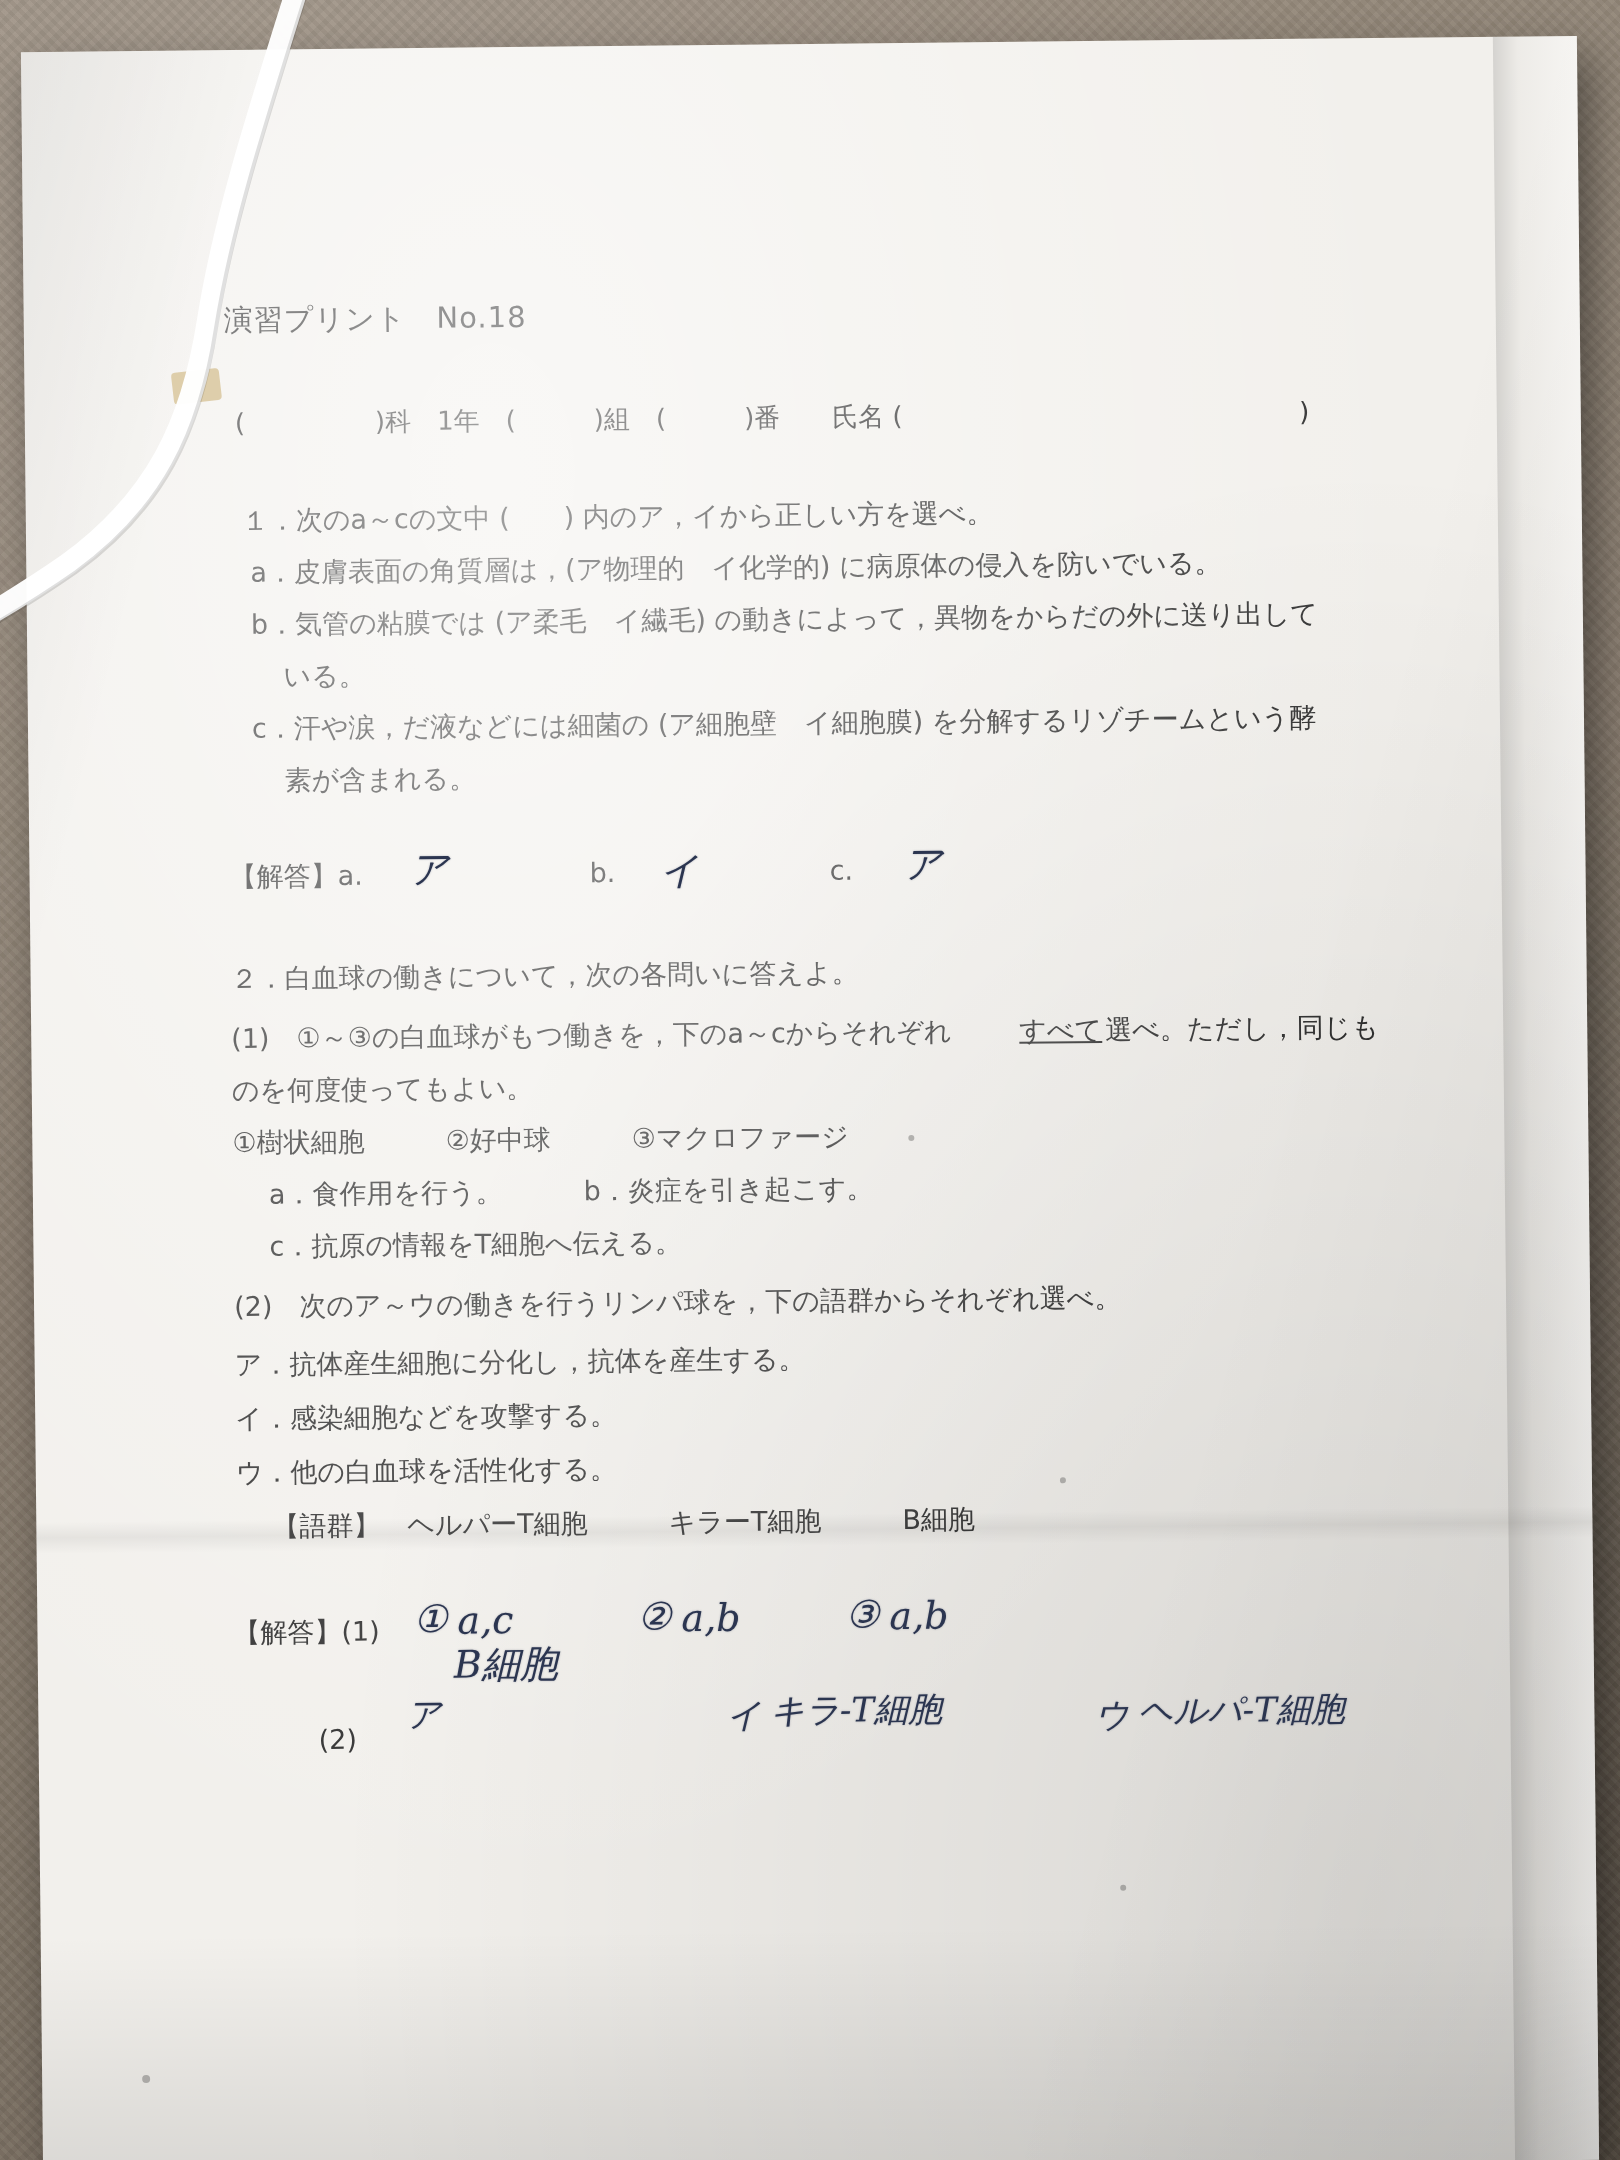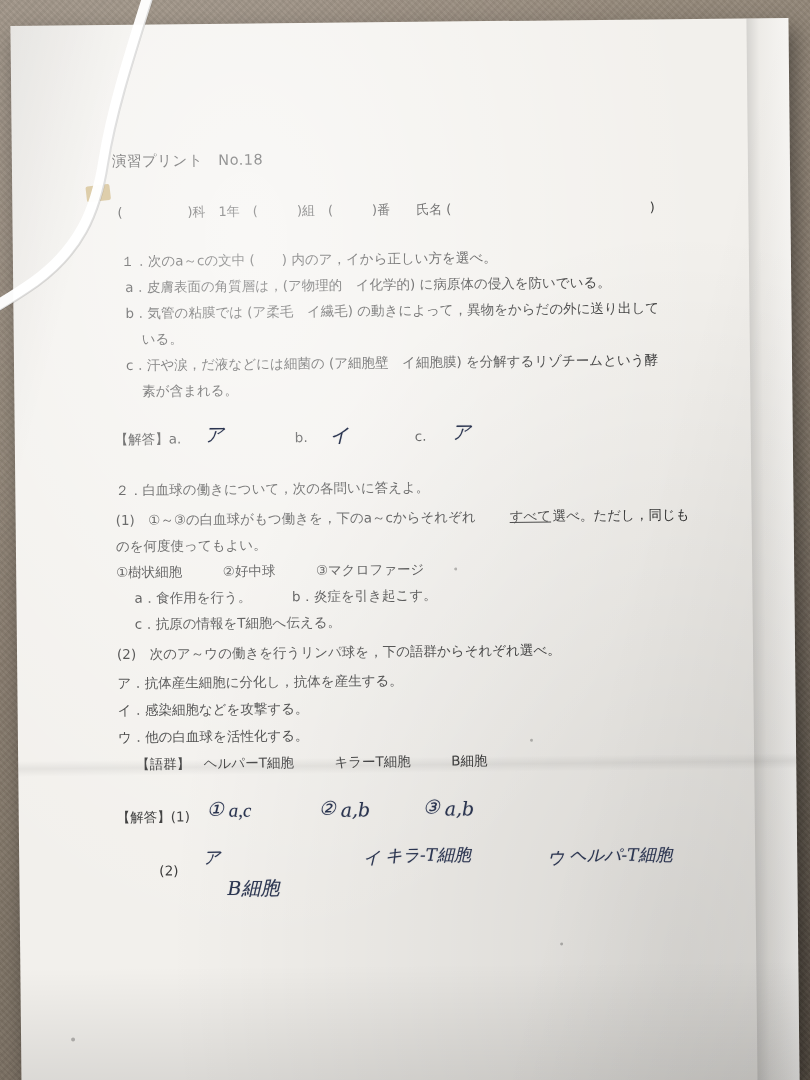--- a/index.html
+++ b/index.html
@@ -207,28 +207,28 @@
       <div class="t" style="left:98px; top:782px;">【解答】(1)</div>
       <div class="t" style="left:140px; top:836px;">(2)</div>
 
     </div>
 
     <div class="hw hw-l" style="left:190px; top:398px;">ア</div>
     <div class="hw hw-l" style="left:315px; top:400px;">イ</div>
     <div class="hw hw-l" style="left:437px; top:398px;">ア</div>
 
     <div class="hw hw-l" style="left:188px; top:774px;">①</div>
-    <div class="hw hw-l" style="left:210px; top:776px;font-family:Liberation Serif, serif;">a,c</div>
+    <div class="hw hw-l" style="left:210px; top:776px;">a,c</div>
     <div class="hw hw-l" style="left:300px; top:774px;">②</div>
     <div class="hw hw-l" style="left:322px; top:776px;">a,b</div>
     <div class="hw hw-l" style="left:404px; top:774px;">③</div>
     <div class="hw hw-l" style="left:426px; top:776px;">a,b</div>
 
     <div class="hw hw-m" style="left:184px; top:822px;">ア</div>
-    <div class="hw hw-l" style="left:208px; top:852px;">B細胞</div>
+    <div class="hw hw-l" style="left:208px; top:796px;">B細胞</div>
     <div class="hw hw-m" style="left:344px; top:824px;">イ</div>
     <div class="hw hw-m" style="left:366px; top:822px;">キラ-T細胞</div>
     <div class="hw hw-m" style="left:528px; top:826px;">ウ</div>
     <div class="hw hw-m" style="left:550px; top:824px;">ヘルパ-T細胞</div>
 
     <div class="tape"></div>
 
     <div class="speck" style="left:438px; top:546px; width:3px; height:3px;"></div>
     <div class="speck" style="left:512px; top:718px; width:3px; height:3px;"></div>
     <div class="speck" style="left:540px; top:922px; width:3px; height:3px;"></div>

